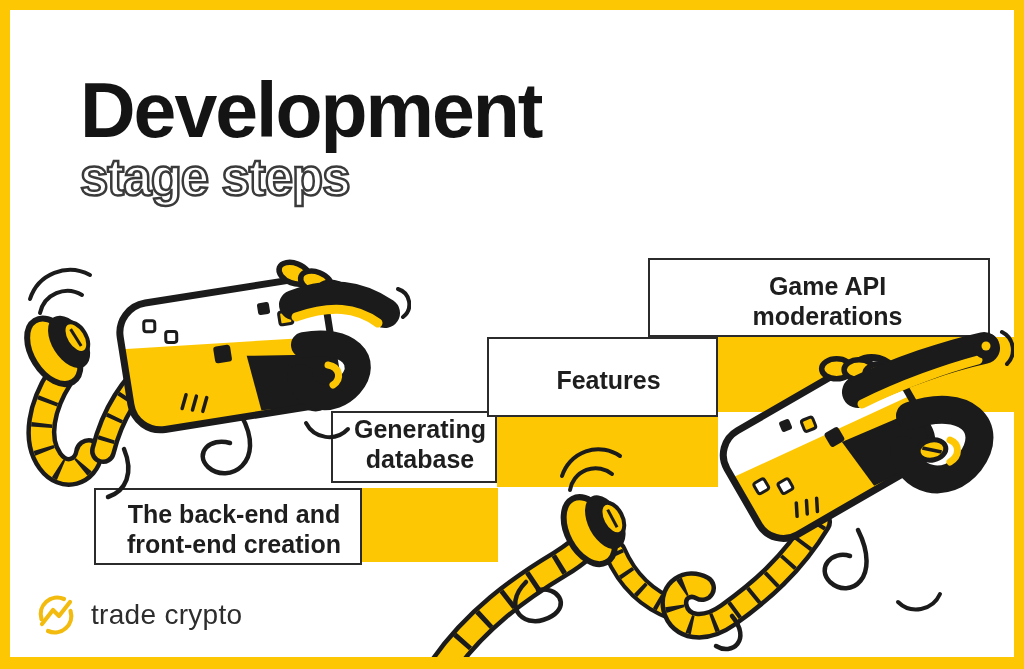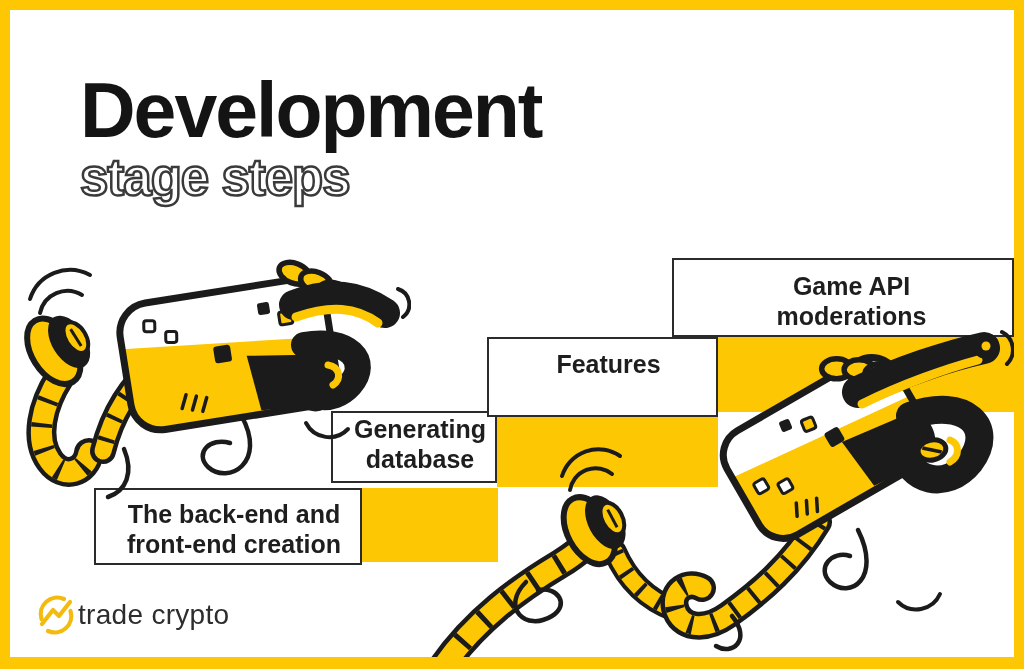--- a/index.html
+++ b/index.html
@@ -33,32 +33,32 @@
   .tread.b{ left:497px; top:411px; width:221px; height:76px; }
   .tread.c{ left:718px; top:337px; width:296px; height:75px; }
 
   .stepbox{
     position:absolute; background:#ffffff; border:2px solid #2b2b2b; z-index:2;
     color:#1e1e1e; font-size:25px; line-height:30px; font-weight:700;
   }
   .stepbox .ln{ display:block; }
   .stepbox.s1{ left:94px;  top:488px; width:268px; height:77px; padding:9px 0 0 12px; }
   .stepbox.s2{ left:331px; top:411px; width:166px; height:72px; padding:1px 0 0 12px; }
-  .stepbox.s3{ left:487px; top:337px; width:231px; height:80px; padding:10px 0 0 12px; }
-  .stepbox.s4{ left:672px; top:258px; width:342px; height:79px; padding:11px 0 0 17px; }
+  .stepbox.s3{ left:487px; top:337px; width:231px; height:80px; padding:26px 0 0 12px; }
+  .stepbox.s4{ left:648px; top:258px; width:342px; height:79px; padding:11px 0 0 17px; }
 
   
   .illus{ position:absolute; z-index:5; pointer-events:none; }
   .illus.lh{ left:6px; top:253px; }
   .illus.rh{ left:430px; top:320px; }
 
   
   .brand{
     position:absolute; left:34px; top:592px; height:46px; z-index:10;
-    display:flex; align-items:center; 
+    display:flex; align-items:center; gap:13px;
   }
   .brand-text{ font-size:28px; color:#2d2d2d; letter-spacing:0.3px; }
 </style>
 </head>
 <body>
 
 <div class="canvas">
 
   <div class="title">Development</div>
   <div class="subtitle">stage steps</div>

